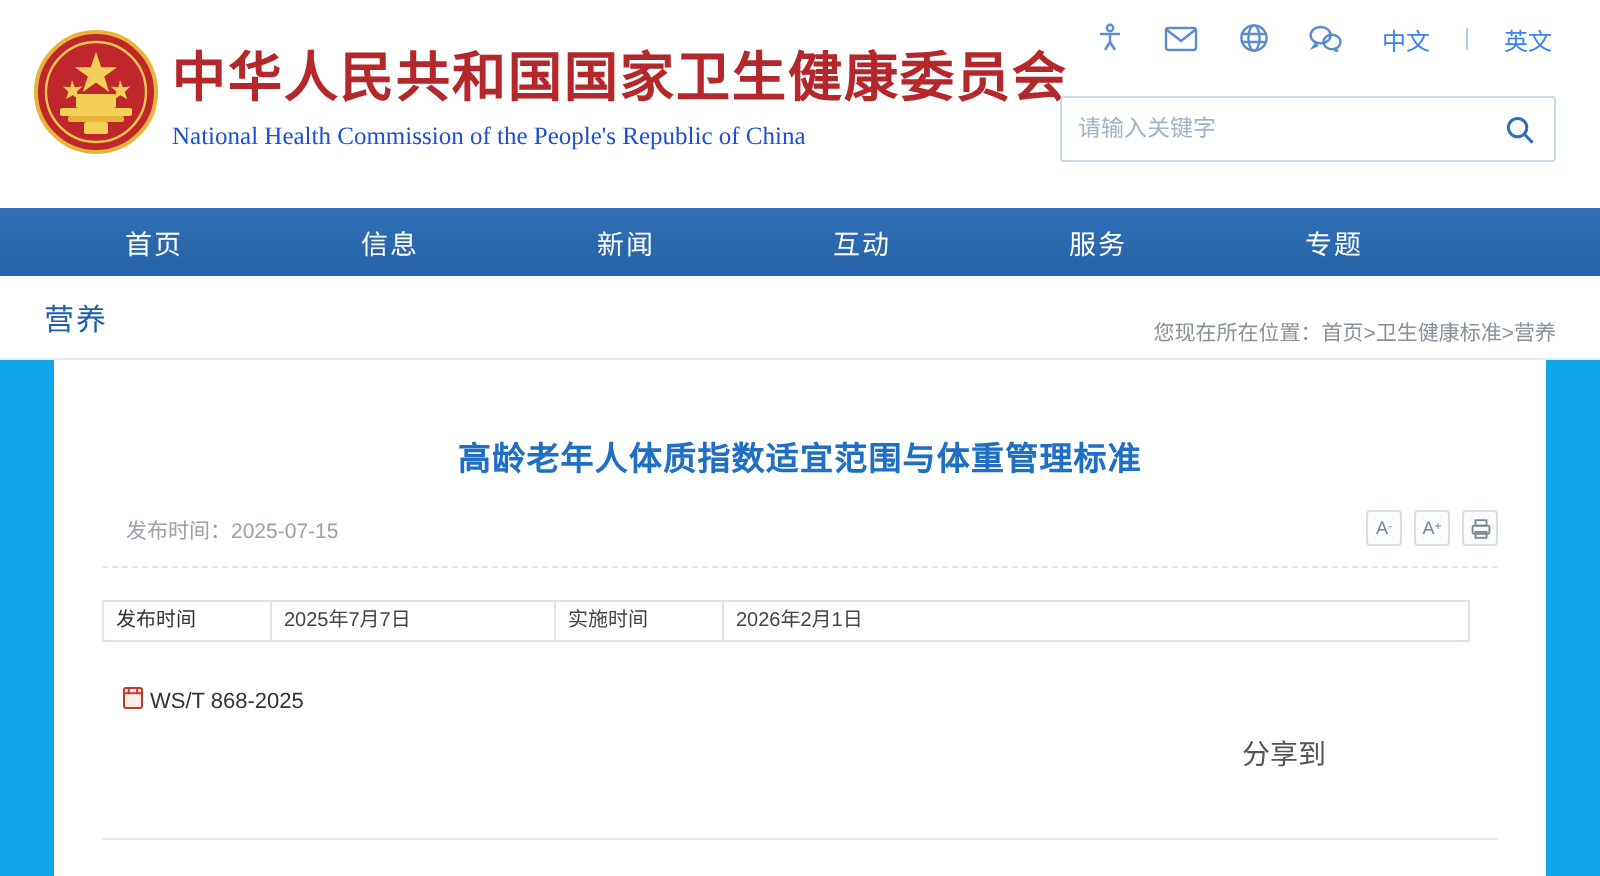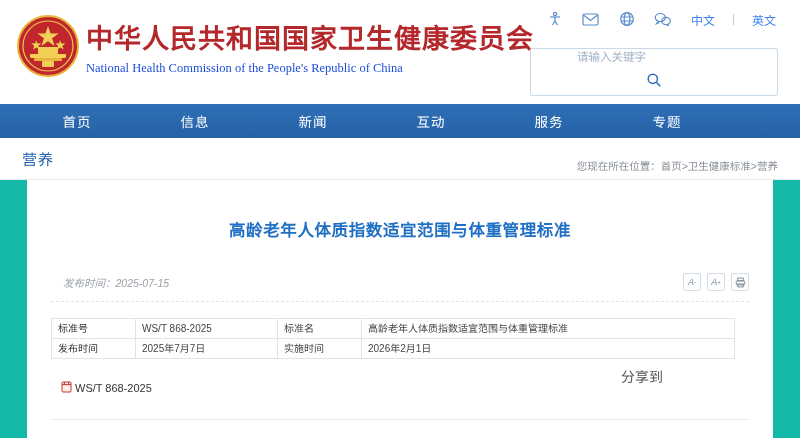--- a/index.html
+++ b/index.html
@@ -71,27 +71,26 @@
   }
   .util-sep {
     width: 1px; height: 11px;
     background: #b9cde3;
   }
 
   
   .searchbox {
     position: absolute;
     right: 22px; top: 48px;
-    width: 248px; height: 48px;
+    width: 248px; height: 33px;
     border: 1px solid #c8d9ea;
     border-radius: 2px;
     background: #fff;
     display: flex;
     align-items: center;
-    flex-direction: column;
   }
   .searchbox input {
     flex: 1;
     border: 0;
     outline: 0;
     height: 30px;
     padding: 0 8px;
     font-size: 11.5px;
     color: #333;
     background: transparent;
@@ -147,21 +146,21 @@
     position: absolute;
     right: 22px;
     bottom: 6px;
     font-size: 10.5px;
     color: #8a9198;
   }
   .crumb-path a { color: #8a9198; text-decoration: none; }
 
   
   .content-wrap {
-    background: #14b8a6;
+    background: #0ea5e9;
     height: 258px;
     padding: 0 14px;
   }
   .paper {
     background: #ffffff;
     margin: 0 auto;
     width: 746px;
     height: 258px;
     padding: 0 24px;
     position: relative;
@@ -169,28 +168,27 @@
   .art-title {
     text-align: center;
     color: #1f6fc4;
     font-size: 16.5px;
     font-weight: bold;
     letter-spacing: 0.6px;
     padding-top: 38px;
     line-height: 24px;
   }
   .meta-row {
-    margin-top: 30px;
+    margin-top: 12px;
     display: flex;
     align-items: center;
     justify-content: space-between;
     border-bottom: 1px dashed #e2e6ea;
     padding-bottom: 9px;
     height: 30px;
-    font-style: italic;
   }
   .pubdate {
     font-size: 10.5px;
     color: #9aa1a8;
     padding-left: 12px;
   }
   .tools {
     display: flex;
     gap: 6px;
     align-items: center;
@@ -368,26 +366,20 @@
             <rect x="1.4" y="4.2" width="9.2" height="4.4" rx="0.8"></rect>
             <rect x="3" y="7.6" width="6" height="3.2"></rect>
           </svg>
         </div>
       </div>
     </div>
 
     <table class="info">
       <tbody>
         <tr>
-          <td class="lbl">标准号</td>
-          <td class="val1">WS/T 868-2025</td>
-          <td class="lbl2">标准名</td>
-          <td class="val2">高龄老年人体质指数适宜范围与体重管理标准</td>
-        </tr>
-        <tr>
           <td class="lbl">发布时间</td>
           <td class="val1">2025年7月7日</td>
           <td class="lbl2">实施时间</td>
           <td class="val2">2026年2月1日</td>
         </tr>
       </tbody>
     </table>
 
     <div class="attach">
       <span class="file-ico">

